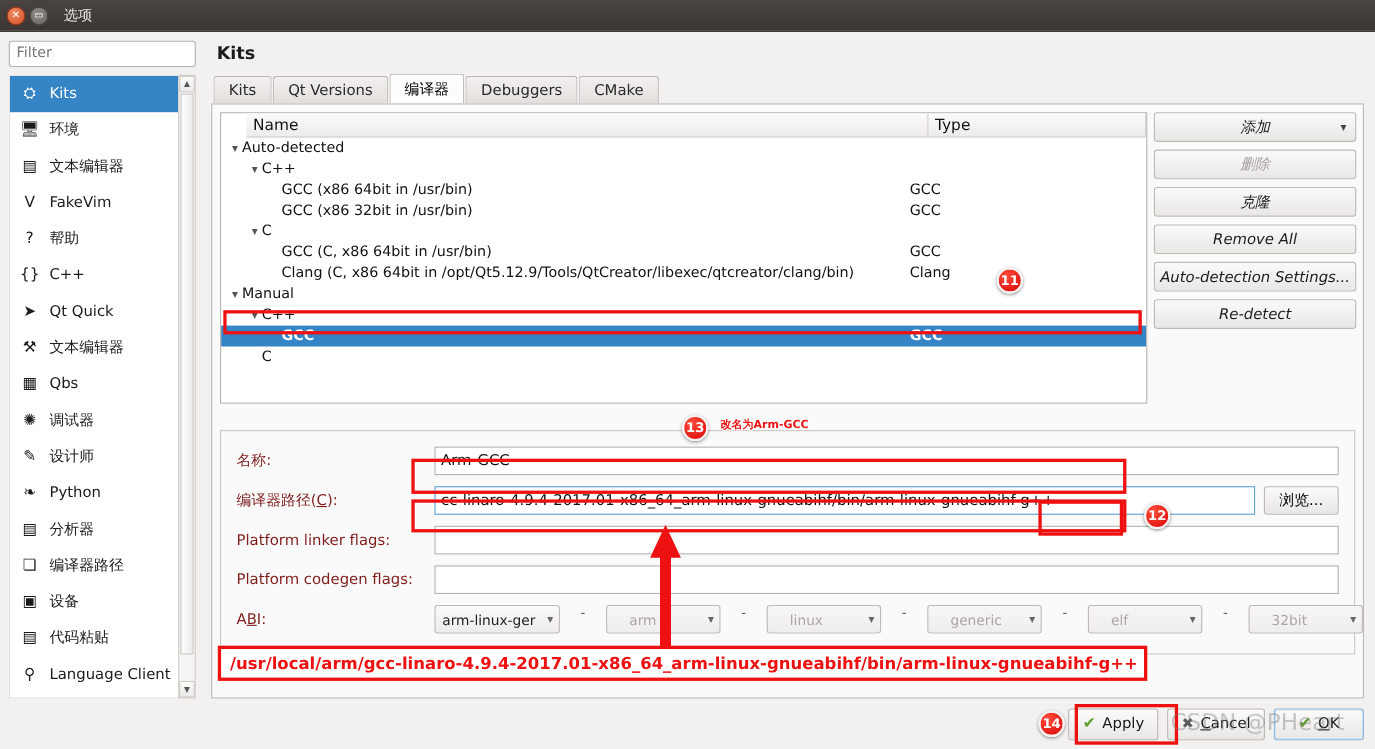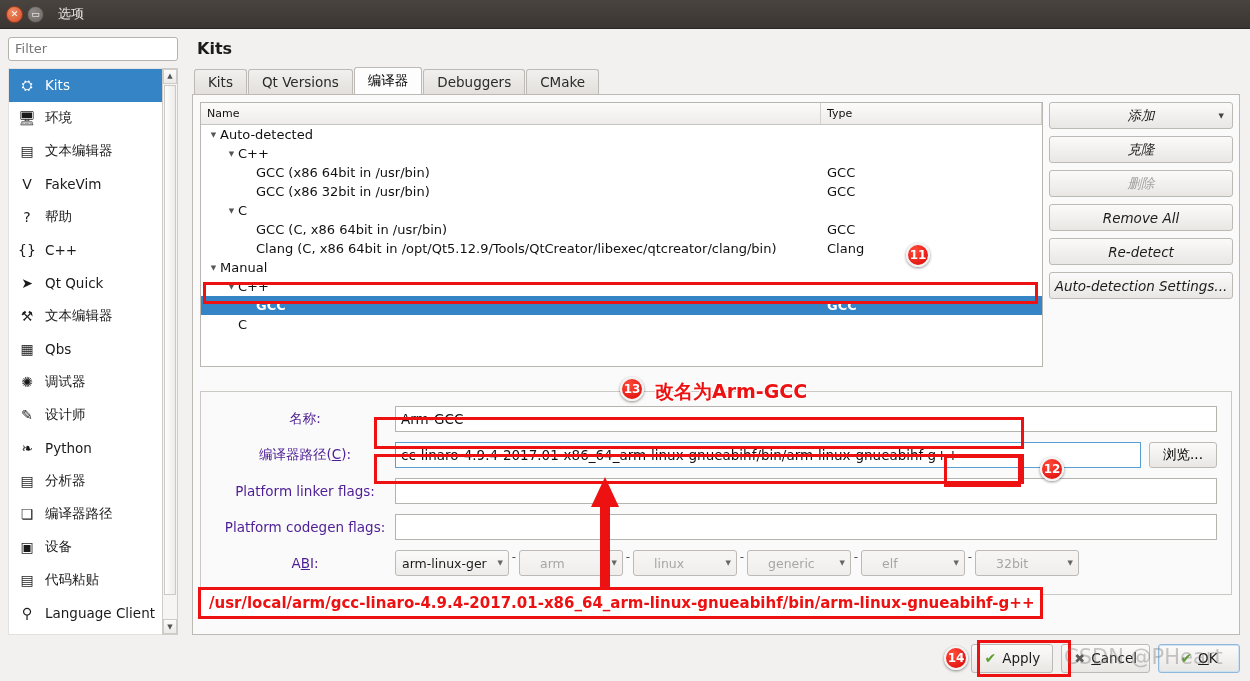--- a/index.html
+++ b/index.html
@@ -141,21 +141,22 @@
   .tree {
     width: 843px; flex: 0 0 843px; height: 265px;
     background: #fff; border: 1px solid #b9b5b1;
     font-size: 13px; color: #111; overflow: hidden;
     position: relative;
   }
   .tree-head {
     display: flex; height: 22px;
     background: linear-gradient(180deg,#fcfbfb,#eeecea);
     border-bottom: 1px solid #c8c4c0;
-    font-size: 11px;
+    font-size: 14px;
+    margin-left: 23px;
   }
   .th {
     display: flex; align-items: center; padding-left: 6px;
     border-right: 1px solid #d3cfcb; color: #111;
   }
   .th.name { width: 620px; flex: 0 0 620px; }
   .th.type { flex: 1 1 auto; }
   .trow {
     display: flex; height: 19px; align-items: center;
     font-size: 13px;
@@ -187,39 +188,39 @@
   
   .formbox {
     margin-top: 24px;
     border: 1px solid #ccc8c4; background: #fbfafa;
     padding: 12px 14px 10px 14px;
     position: relative;
   }
   .frow { display: flex; align-items: center; height: 30px; margin-bottom: 6px; }
   .flabel {
     width: 180px; flex: 0 0 180px;
-    font-size: 13.5px; color: #4c1d95; text-align: center;
+    font-size: 13.5px; color: #7f1d1d;
   }
   .flabel u { text-decoration: underline; }
   .finput {
     flex: 1 1 auto; height: 26px;
     border: 1px solid #b6b2ae; background: #fff;
     font-size: 13.5px; color: #111; padding: 0 5px;
     display: flex; align-items: center;
     font-family: "DejaVu Sans", "Liberation Sans", sans-serif;
     white-space: nowrap; overflow: hidden;
   }
   .finput.focus { border: 1px solid #5a9fd4; }
   .browse {
     margin-left: 8px; width: 68px; height: 26px;
     background: linear-gradient(180deg,#fbfafa,#e9e7e4);
     border: 1px solid #bdb9b5; border-radius: 3px;
     font-size: 13.5px; display: flex; align-items: center; justify-content: center;
   }
-  .abi-row { display: flex; align-items: flex-start; gap: 0; }
+  .abi-row { display: flex; align-items: flex-start; gap: 16px; }
   .combo {
     height: 26px; border: 1px solid #bdb9b5; border-radius: 3px;
     background: linear-gradient(180deg,#fbfafa,#eeecea);
     font-size: 12.5px; color: #1b1b1b;
     display: flex; align-items: center; padding: 0 6px;
     position: relative; white-space: nowrap; overflow: hidden;
   }
   .combo .cc { position: absolute; right: 5px; font-size: 7px; color: #666; }
   .combo.dim { color: #a9a5a3; background: linear-gradient(180deg,#f7f6f5,#f0eeec); padding-left: 20px; }
   .combo.w1 { width: 114px; }
@@ -254,21 +255,21 @@
     width: 24px; height: 24px; border-radius: 50%;
     background: radial-gradient(circle at 35% 28%, #ff4b3a, #d90606);
     color: #fff; font-size: 12px; font-weight: bold;
     display: flex; align-items: center; justify-content: center;
     border: 2px solid #f5f3f2;
     box-shadow: 0 1px 3px rgba(0,0,0,.45);
     font-family: "DejaVu Sans", "Liberation Sans", sans-serif;
   }
   .redtext {
     position: absolute; z-index: 50;
-    color: #ee1111; font-weight: bold; font-size: 19px;
+    color: #ee1111; font-weight: bold; font-size: 10px;
     text-shadow: 1px 1px 0 #fff, -1px -1px 0 #fff, 1px -1px 0 #fff, -1px 1px 0 #fff;
     white-space: nowrap;
   }
   .pathbox {
     position: absolute; z-index: 45;
     border: 3px solid #ee1111; background: rgba(255,255,255,0.94);
     display: flex; align-items: center; padding: 0 8px;
     color: #ee1111; font-weight: bold; font-size: 15px;
     white-space: nowrap; overflow: hidden;
     text-shadow: 1px 1px 0 #fff, -1px -1px 0 #fff, 1px -1px 0 #fff, -1px 1px 0 #fff;
@@ -487,34 +488,34 @@
                   </div>
                   <div class="ttype"></div>
                 </div>
               </div>
           </div>
           <div class="side-btns" id="sidebtns">
               <div class="sbtn">
                 <span>添加</span>
                 <span class="caret">▼</span>
               </div>
+              <div class="sbtn disabled">
+                <span>删除</span>
+              </div>
               <div class="sbtn">
                 <span>克隆</span>
               </div>
-              <div class="sbtn disabled">
-                <span>删除</span>
-              </div>
               <div class="sbtn">
                 <span>Remove All</span>
               </div>
               <div class="sbtn">
+                <span>Auto-detection Settings...</span>
+              </div>
+              <div class="sbtn">
                 <span>Re-detect</span>
-              </div>
-              <div class="sbtn">
-                <span>Auto-detection Settings...</span>
               </div>
             </div>
         </div>
 
         <div class="formbox">
           <div class="frow">
             <div class="flabel">名称:</div>
             <div class="finput">Arm-GCC</div>
           </div>
           <div class="frow">

